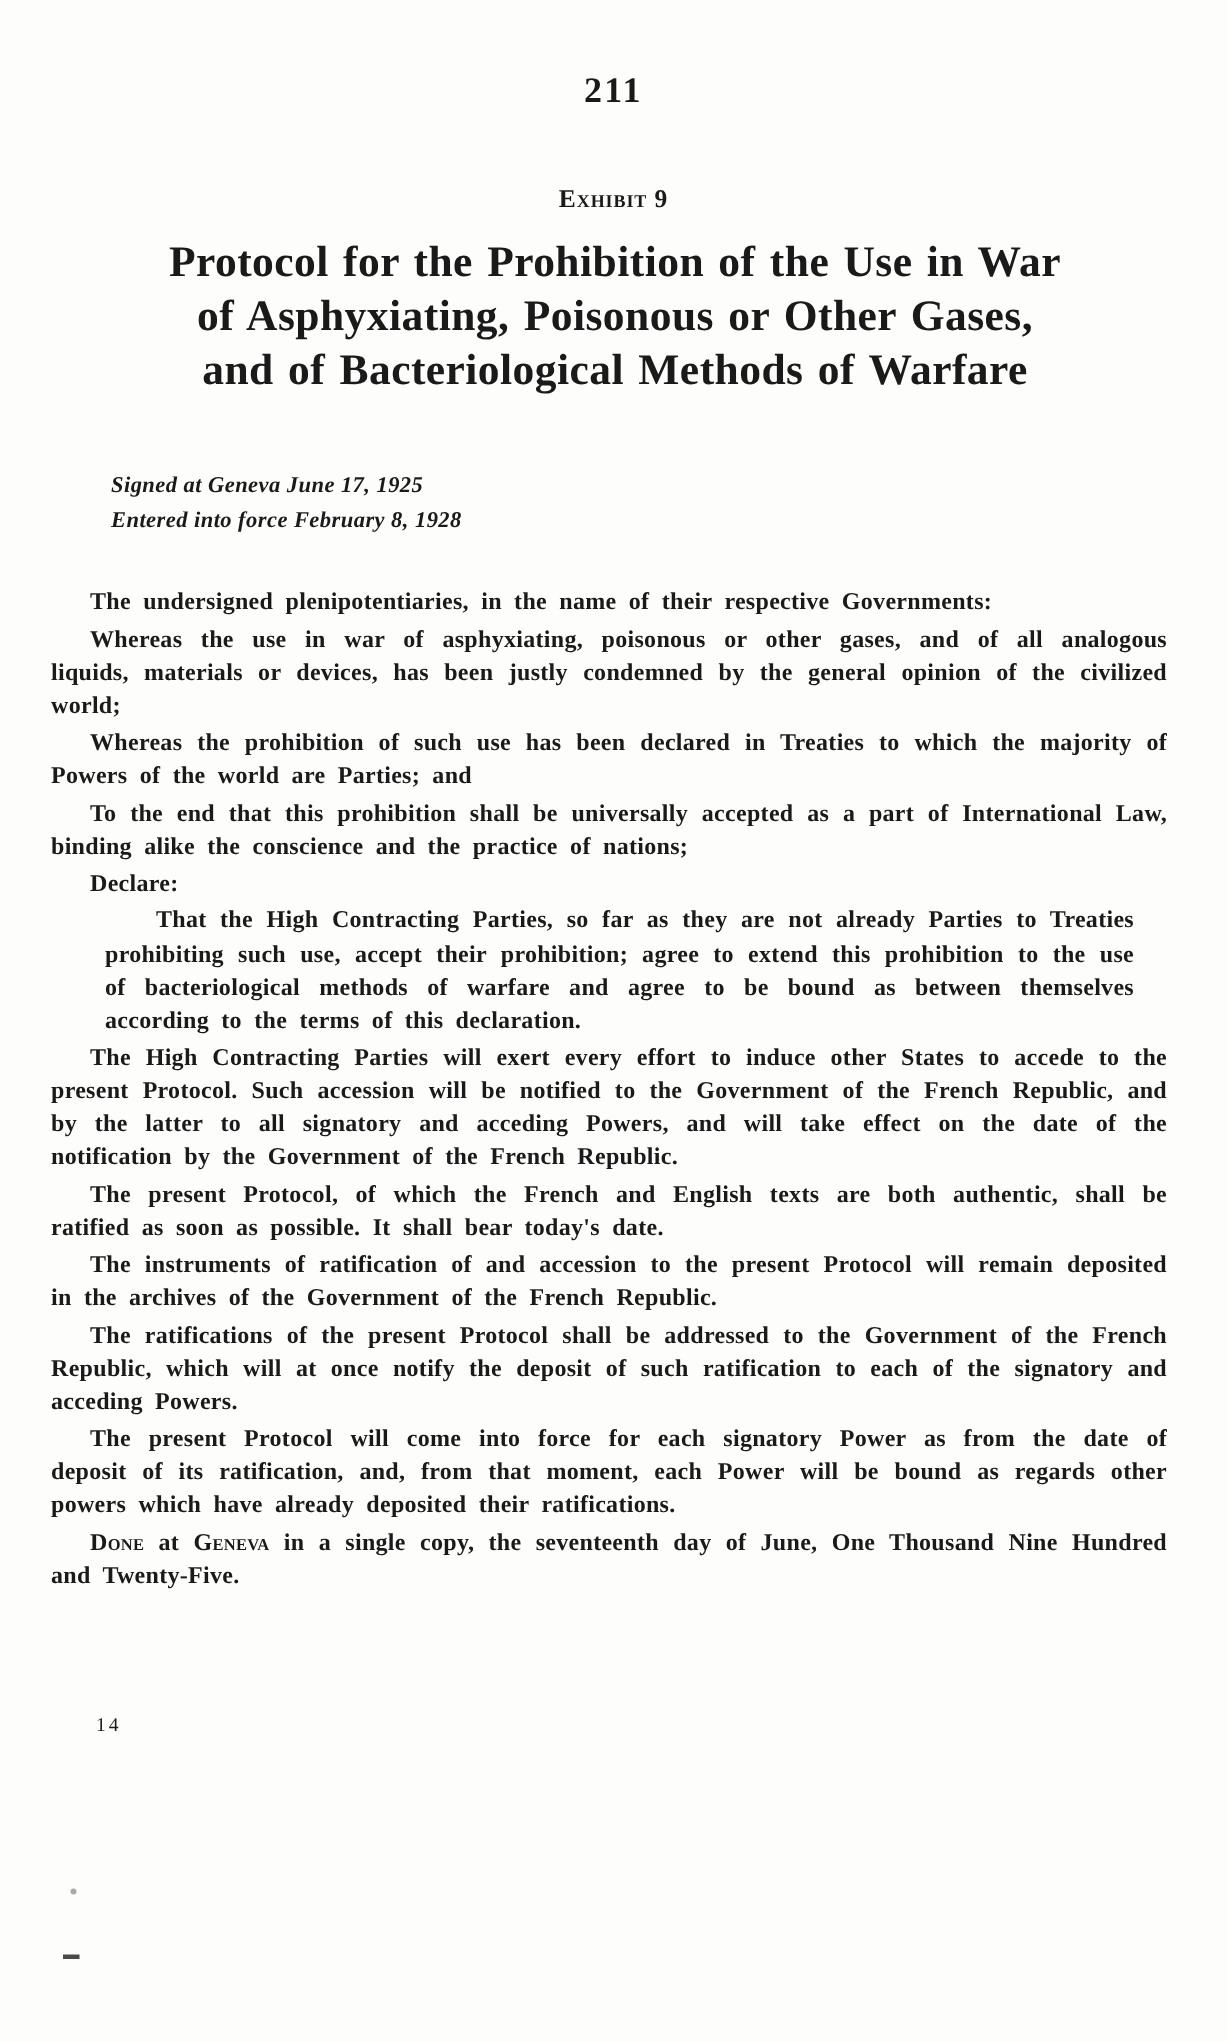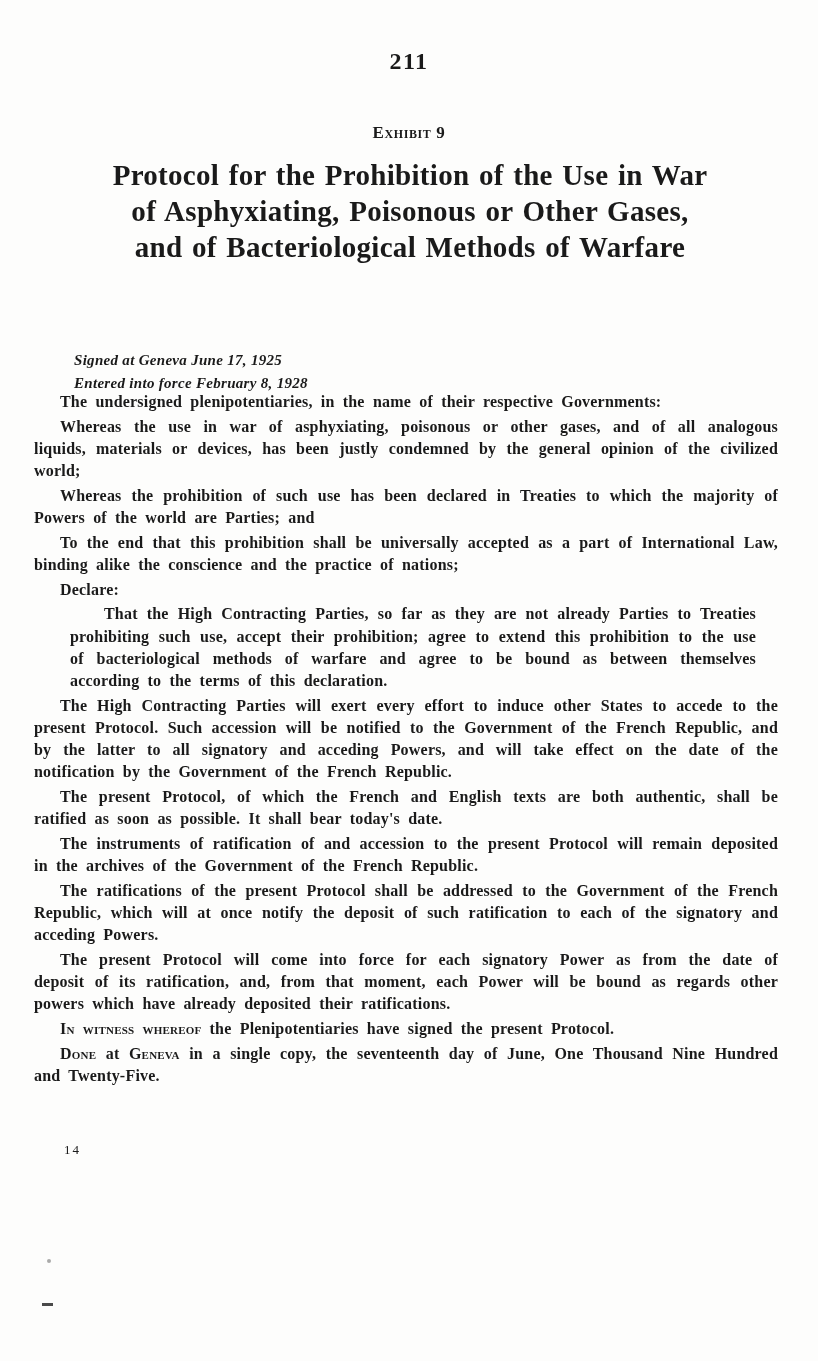--- a/index.html
+++ b/index.html
@@ -54,21 +54,20 @@
   .title-line { display: block; }
   .date-block {
     position: absolute;
     top: 313px;
     left: 74px;
     font-style: italic;
     font-weight: bold;
     font-size: 15px;
     line-height: 23px;
     letter-spacing: 0.3px;
-    margin-top: 36px;
   }
   .doc-body {
     position: absolute;
     top: 391px;
     left: 34px;
     width: 744px;
     font-size: 16px;
     font-weight: bold;
     line-height: 22.2px;
     text-align: justify;
@@ -137,21 +136,20 @@
     <p>Whereas the use in war of asphyxiating, poisonous or other gases, and of all analogous liquids, materials or devices, has been justly condemned by the general opinion of the civilized world;</p>
     <p>Whereas the prohibition of such use has been declared in Treaties to which the majority of Powers of the world are Parties; and</p>
     <p>To the end that this prohibition shall be universally accepted as a part of International Law, binding alike the conscience and the practice of nations;</p>
     <p>Declare:</p>
     <p class="declaration">That the High Contracting Parties, so far as they are not already Parties to Treaties prohibiting such use, accept their prohibition; agree to extend this prohibition to the use of bacteriological methods of warfare and agree to be bound as between themselves according to the terms of this declaration.</p>
     <p>The High Contracting Parties will exert every effort to induce other States to accede to the present Protocol. Such accession will be notified to the Government of the French Republic, and by the latter to all signatory and acceding Powers, and will take effect on the date of the notification by the Government of the French Republic.</p>
     <p>The present Protocol, of which the French and English texts are both authentic, shall be ratified as soon as possible. It shall bear today's date.</p>
     <p>The instruments of ratification of and accession to the present Protocol will remain deposited in the archives of the Government of the French Republic.</p>
     <p>The ratifications of the present Protocol shall be addressed to the Government of the French Republic, which will at once notify the deposit of such ratification to each of the signatory and acceding Powers.</p>
     <p>The present Protocol will come into force for each signatory Power as from the date of deposit of its ratification, and, from that moment, each Power will be bound as regards other powers which have already deposited their ratifications.</p>
-    <p><span class="sc">In witness whereof</span><span> the Plenipotentiaries have signed the present Protocol.</span></p>
     <p><span class="sc">Done</span><span> at </span><span class="sc">Geneva</span><span> in a single copy, the seventeenth day of June, One Thousand Nine Hundred and Twenty-Five.</span></p>
   </div>
 
   <div class="footer-mark">14</div>
 
   <div class="artifact-dot"></div>
   <div class="artifact-dash"></div>
 
 </div>
 

